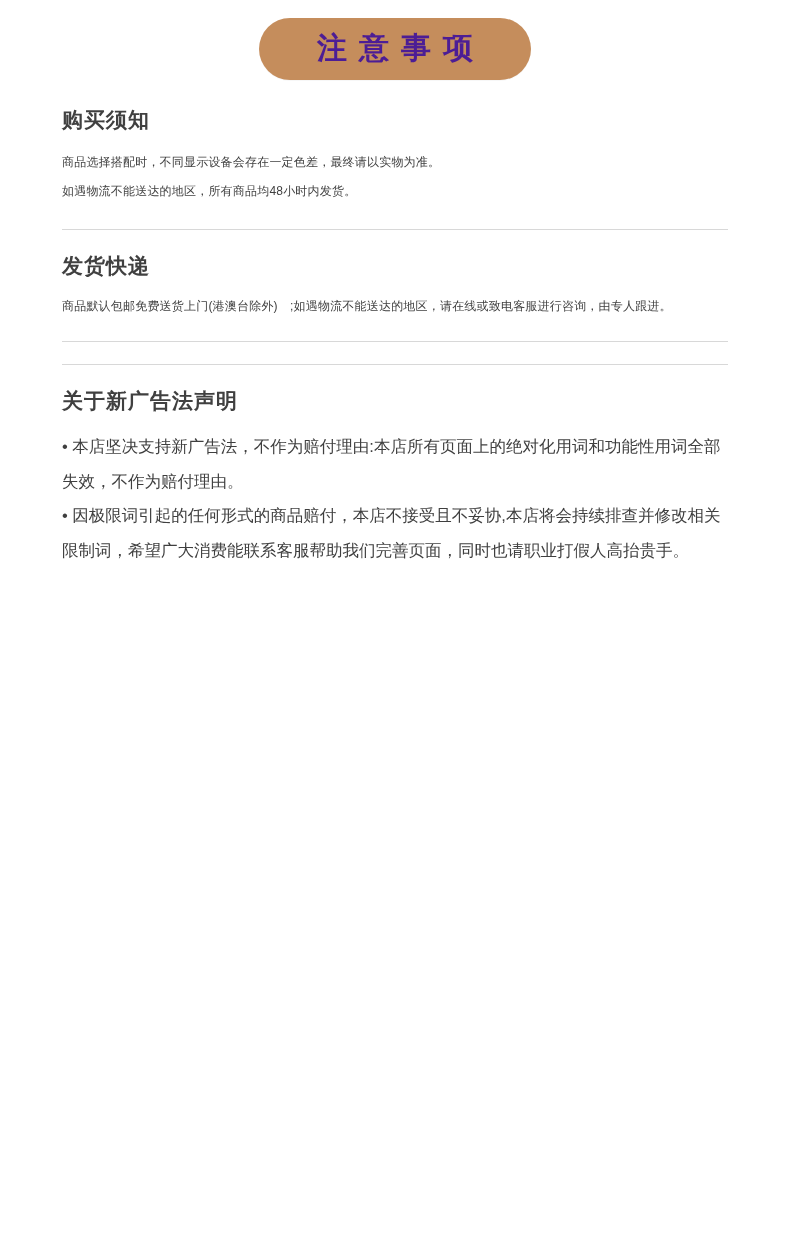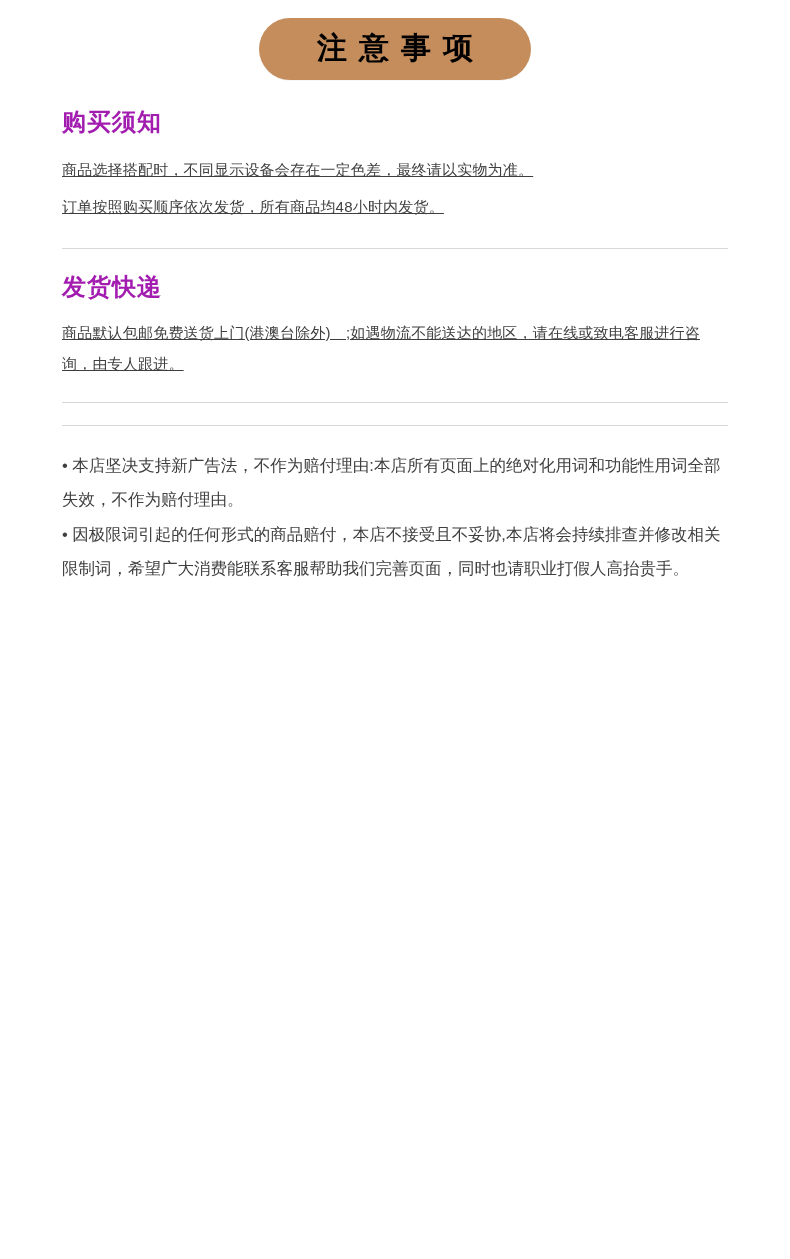--- a/index.html
+++ b/index.html
@@ -23,50 +23,49 @@
   
   .banner-wrap {
     display: flex;
     justify-content: center;
     align-items: center;
     padding-top: 18px;
     padding-bottom: 26px;
   }
   .banner {
     background: #c58d5c;
-    color: #000000;
+    color: #4c1d95;
     border-radius: 34px;
     padding: 12px 46px 14px 46px;
     font-size: 30px;
     letter-spacing: 12px;
     text-indent: 12px;
     font-weight: bold;
     line-height: 1.2;
     box-shadow: 0 1px 0 rgba(0,0,0,0.03);
   }
 
   
   .section {
     padding: 0 62px;
     box-sizing: border-box;
   }
   .section-title {
-    color: #a21caf;
-    font-size: 24px;
+    color: #404040;
+    font-size: 21px;
     font-weight: bold;
     margin: 0 0 14px 0;
     letter-spacing: 1px;
   }
   .para {
-    font-size: 15px;
+    font-size: 12px;
     line-height: 2.45;
     color: #3f3f3f;
     letter-spacing: 0.2px;
     margin: 0;
-    text-decoration: underline;
   }
   .para.block {
     line-height: 2.1;
   }
   .bullet-line {
     font-size: 16.5px;
     line-height: 2.1;
     color: #3f3f3f;
     margin: 0;
   }
@@ -84,38 +83,39 @@
 <div class="page">
 
   <div class="banner-wrap">
     <div class="banner">注意事项</div>
   </div>
 
   <div class="section">
     <h2 class="section-title">购买须知</h2>
     <div class="list">
       <p class="para">商品选择搭配时，不同显示设备会存在一定色差，最终请以实物为准。</p>
-      <p class="para">订单按照购买顺序依次发货，所有商品均48小时内发货。</p>
+      <p class="para">如遇物流不能送达的地区，所有商品均48小时内发货。</p>
     </div>
   </div>
 
   <div class="divider"></div>
 
   <div class="section">
     <h2 class="section-title">发货快递</h2>
     <div class="list">
       <p class="para block">商品默认包邮免费送货上门(港澳台除外)　;如遇物流不能送达的地区，请在线或致电客服进行咨询，由专人跟进。</p>
     </div>
   </div>
 
   <div class="divider"></div>
 
 
   <div class="divider"></div>
 
   <div class="section">
+    <h2 class="section-title">关于新广告法声明</h2>
     <div class="list">
       <p class="bullet-line">• 本店坚决支持新广告法，不作为赔付理由:本店所有页面上的绝对化用词和功能性用词全部失效，不作为赔付理由。</p>
       <p class="bullet-line">• 因极限词引起的任何形式的商品赔付，本店不接受且不妥协,本店将会持续排查并修改相关限制词，希望广大消费能联系客服帮助我们完善页面，同时也请职业打假人高抬贵手。</p>
     </div>
   </div>
 
 </div>
 
 </body></html>

